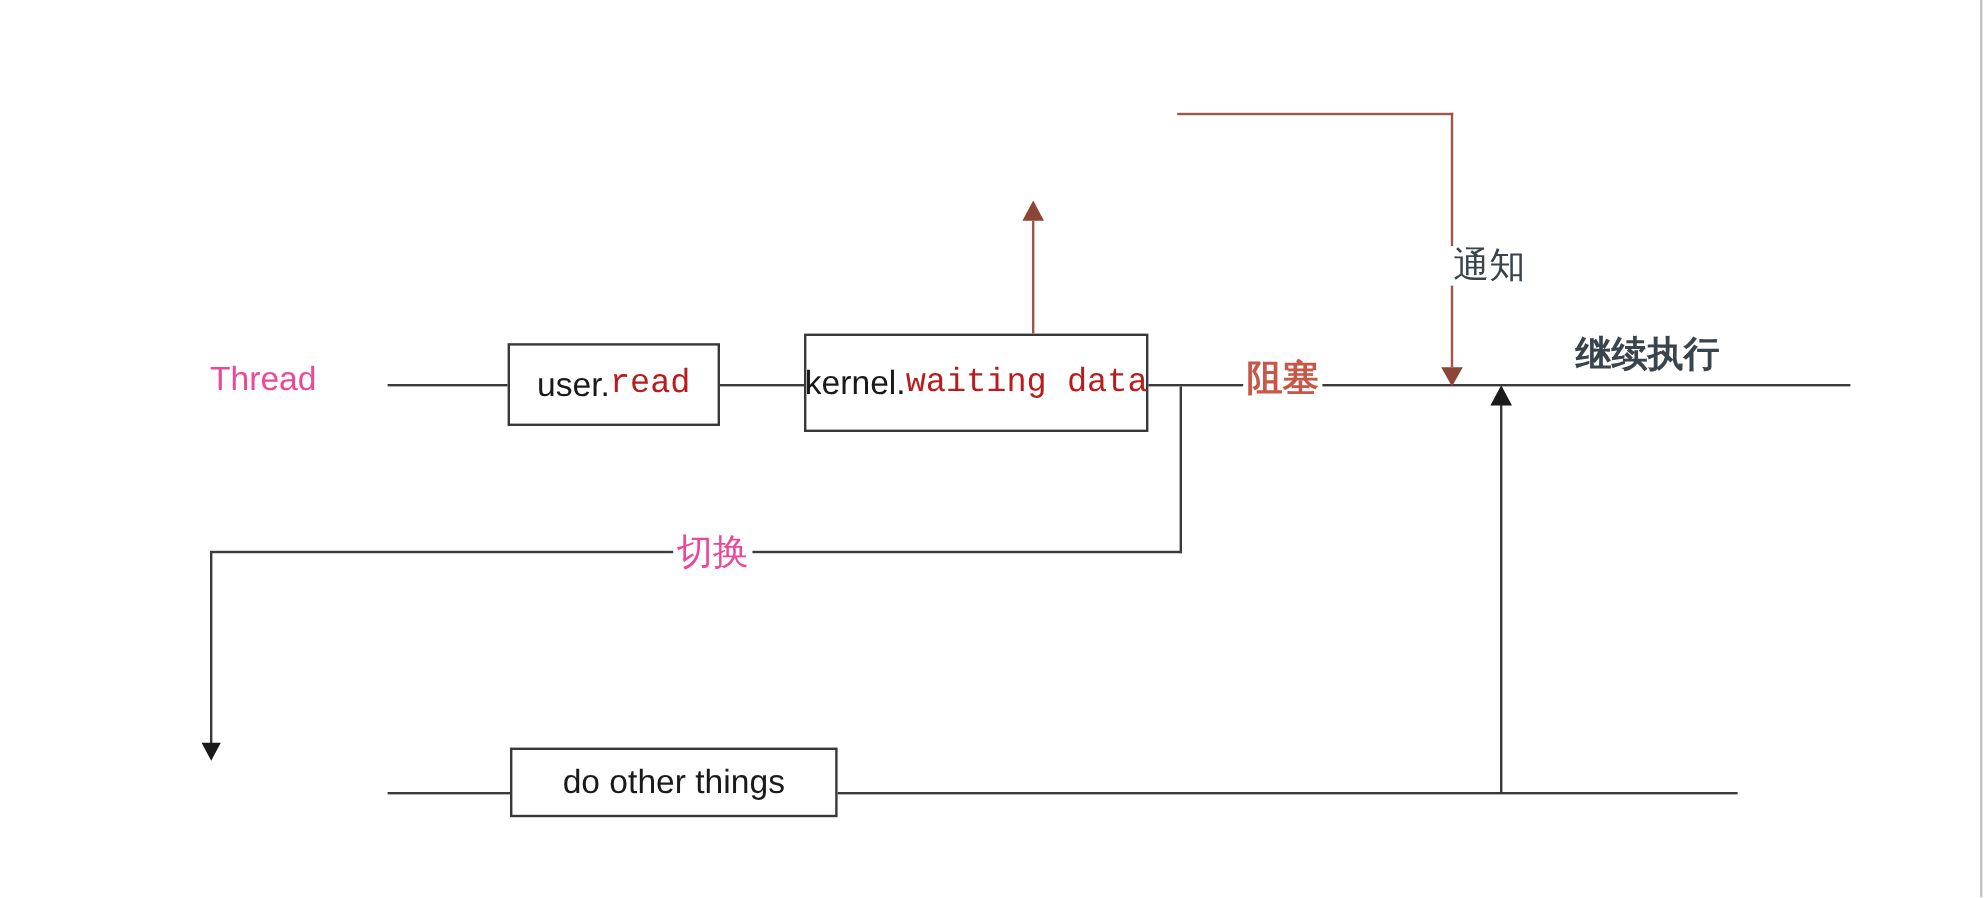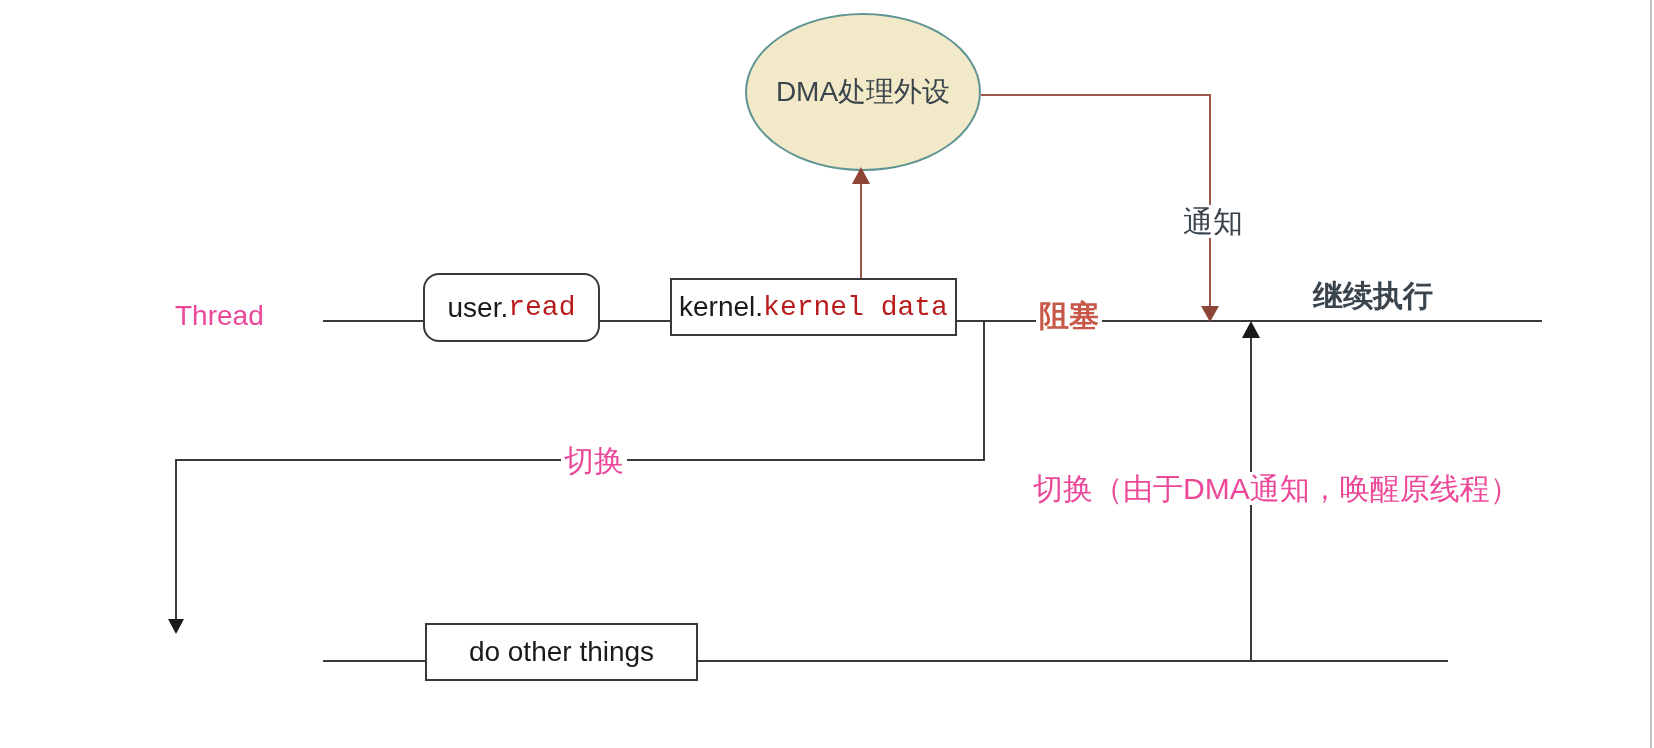--- a/index.html
+++ b/index.html
@@ -48,54 +48,50 @@
 </head>
 <body>
 
 <div id="canvas">
 
   <div class="page-edge" style="left:1650px;top:0;height:748px;"></div>
 
   <div class="lbl latin" style="left:175px;top:301px;">Thread</div>
   <div class="hline" style="left:323px;top:320px;width:1219px;"></div>
 
-  <div class="node-box" style="left:423px;top:273px;width:177px;height:69px;border-radius:16px;">
+  <div class="node-box" style="left:423px;top:286px;width:177px;height:69px;">
     <span>user. </span>
       <span class="blue">read</span>
   </div>
 
-  <div class="node-box" style="left:670px;top:278px;width:287px;height:58px;">
+  <div class="node-box" style="left:670px;top:278px;width:287px;height:82px;">
     <span>kernel. </span>
-      <span class="blue">kernel data</span>
+      <span class="blue">waiting data</span>
   </div>
 
   <div class="lbl red" style="left:1036px;top:299px;">阻塞</div>
 
   <div class="lbl slate" style="left:1310px;top:279px;background:transparent;font-weight:bold;">继续执行</div>
 
-  <div class="ellipse" style="left:745px;top:13px;width:236px;height:158px;">
-    <span>DMA处理外设</span>
-  </div>
 
   <div class="vline brown" style="left:860px;top:184px;height:94px;"></div>
   <div class="arrow up-brown" style="left:852px;top:167px;"></div>
 
   <div class="hline brown" style="left:981px;top:94px;width:230px;"></div>
   <div class="vline brown" style="left:1209px;top:94px;height:212px;"></div>
   <div class="arrow down-brown" style="left:1201px;top:306px;"></div>
-  <div class="lbl slate" style="left:1180px;top:205px;">通知</div>
+  <div class="lbl slate" style="left:1208px;top:205px;">通知</div>
 
   <div class="vline" style="left:983px;top:322px;height:139px;"></div>
   <div class="hline" style="left:176px;top:459px;width:809px;"></div>
   <div class="lbl" style="left:561px;top:444px;">切换</div>
   <div class="vline" style="left:175px;top:459px;height:161px;"></div>
   <div class="arrow down-black" style="left:168px;top:619px;"></div>
 
   <div class="hline" style="left:323px;top:660px;width:1125px;"></div>
   <div class="node-box" style="left:425px;top:623px;width:273px;height:58px;">
     <span>do other things</span>
   </div>
 
   <div class="vline" style="left:1250px;top:336px;height:325px;"></div>
   <div class="arrow up-black" style="left:1242px;top:321px;"></div>
-  <div class="lbl" style="left:1030px;top:472px;">切换（由于DMA通知，唤醒原线程）</div>
 
 </div>
 
 </body></html>

